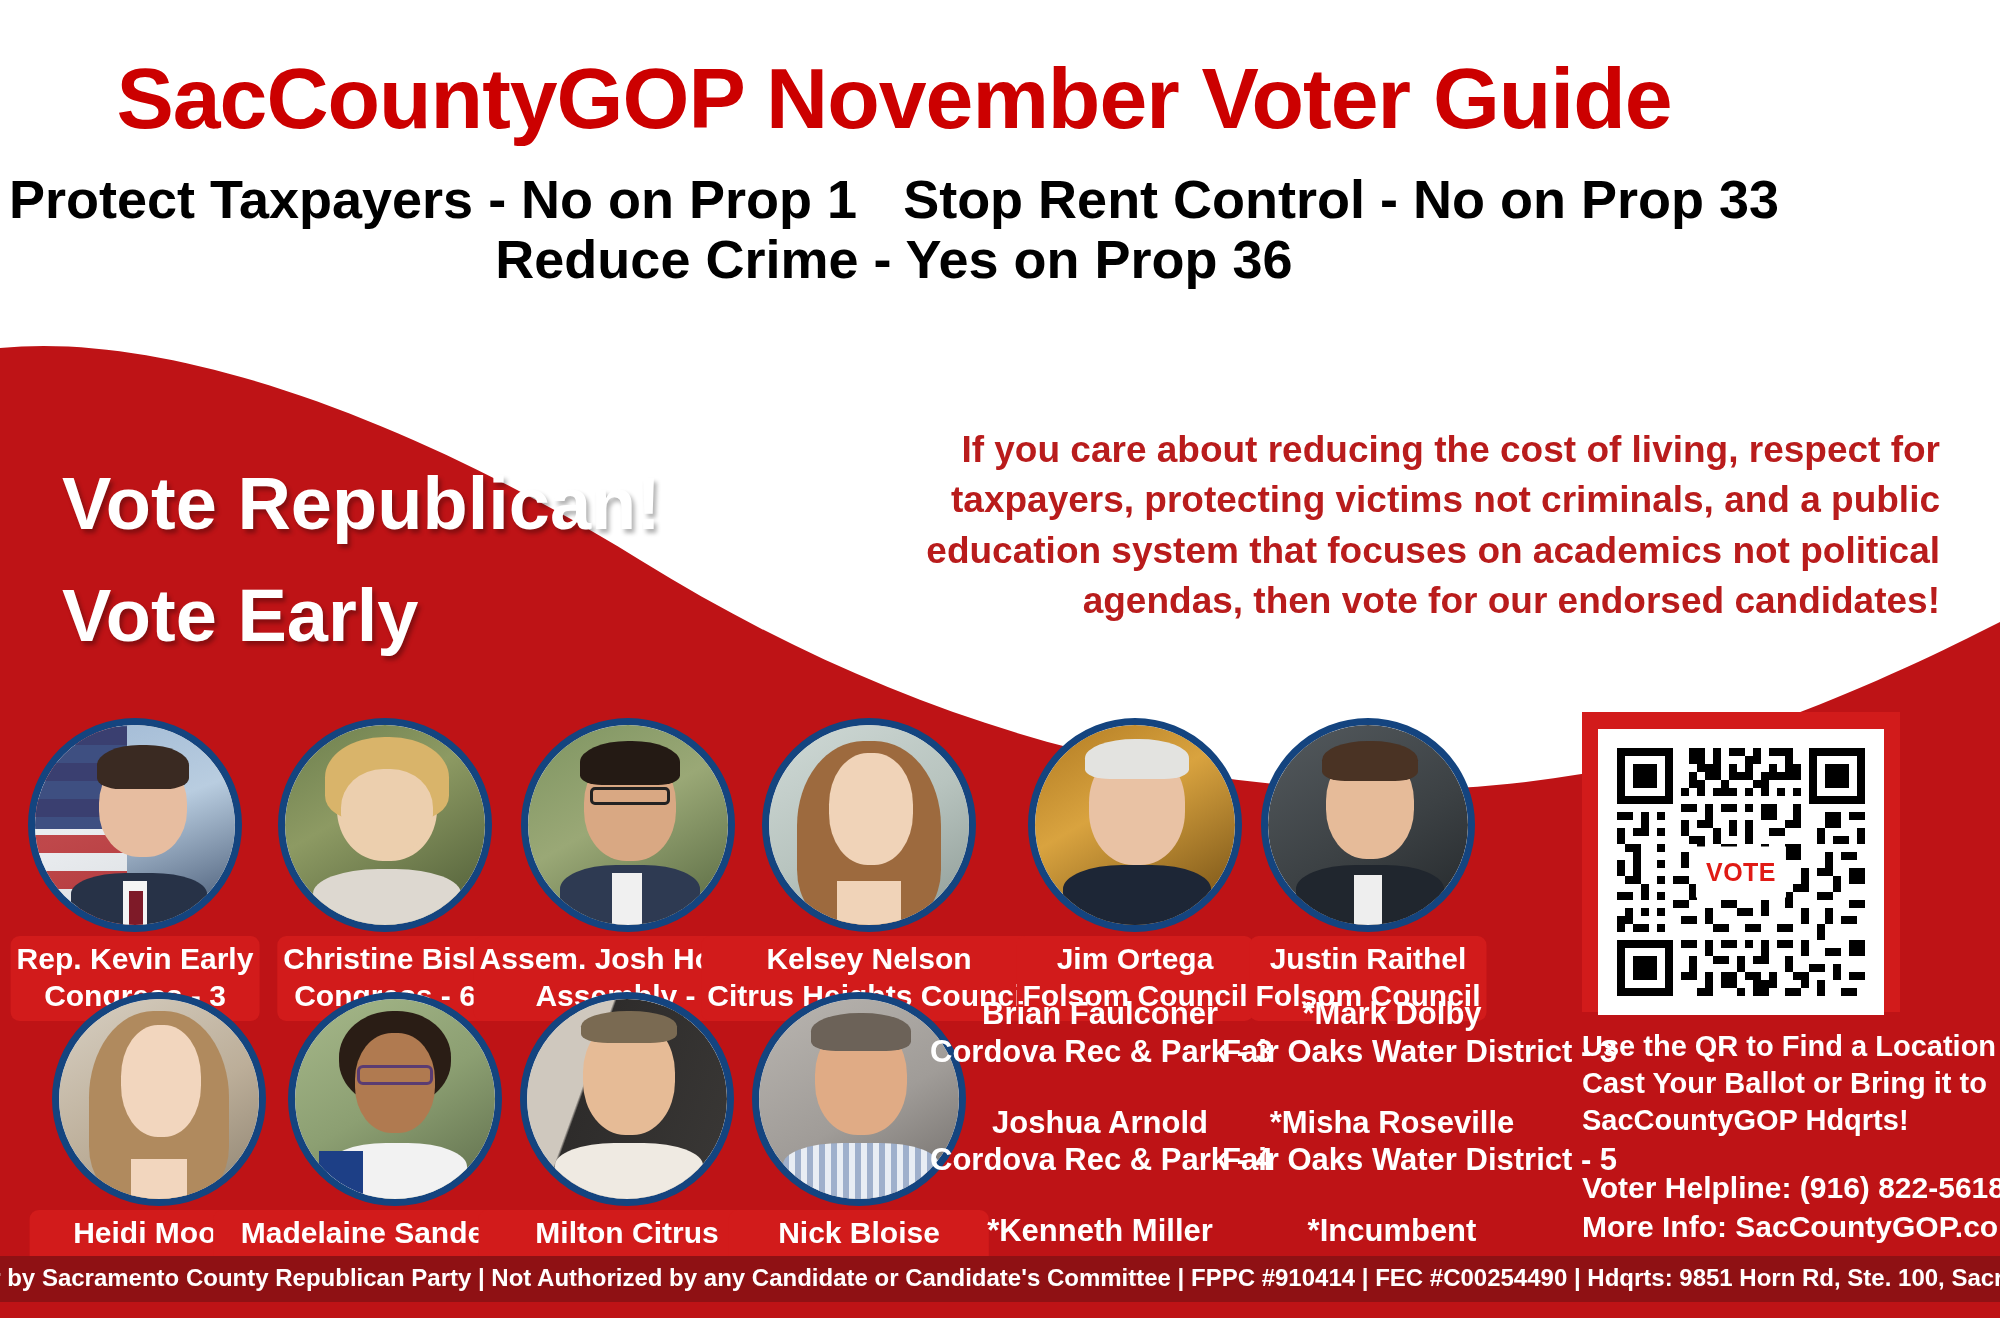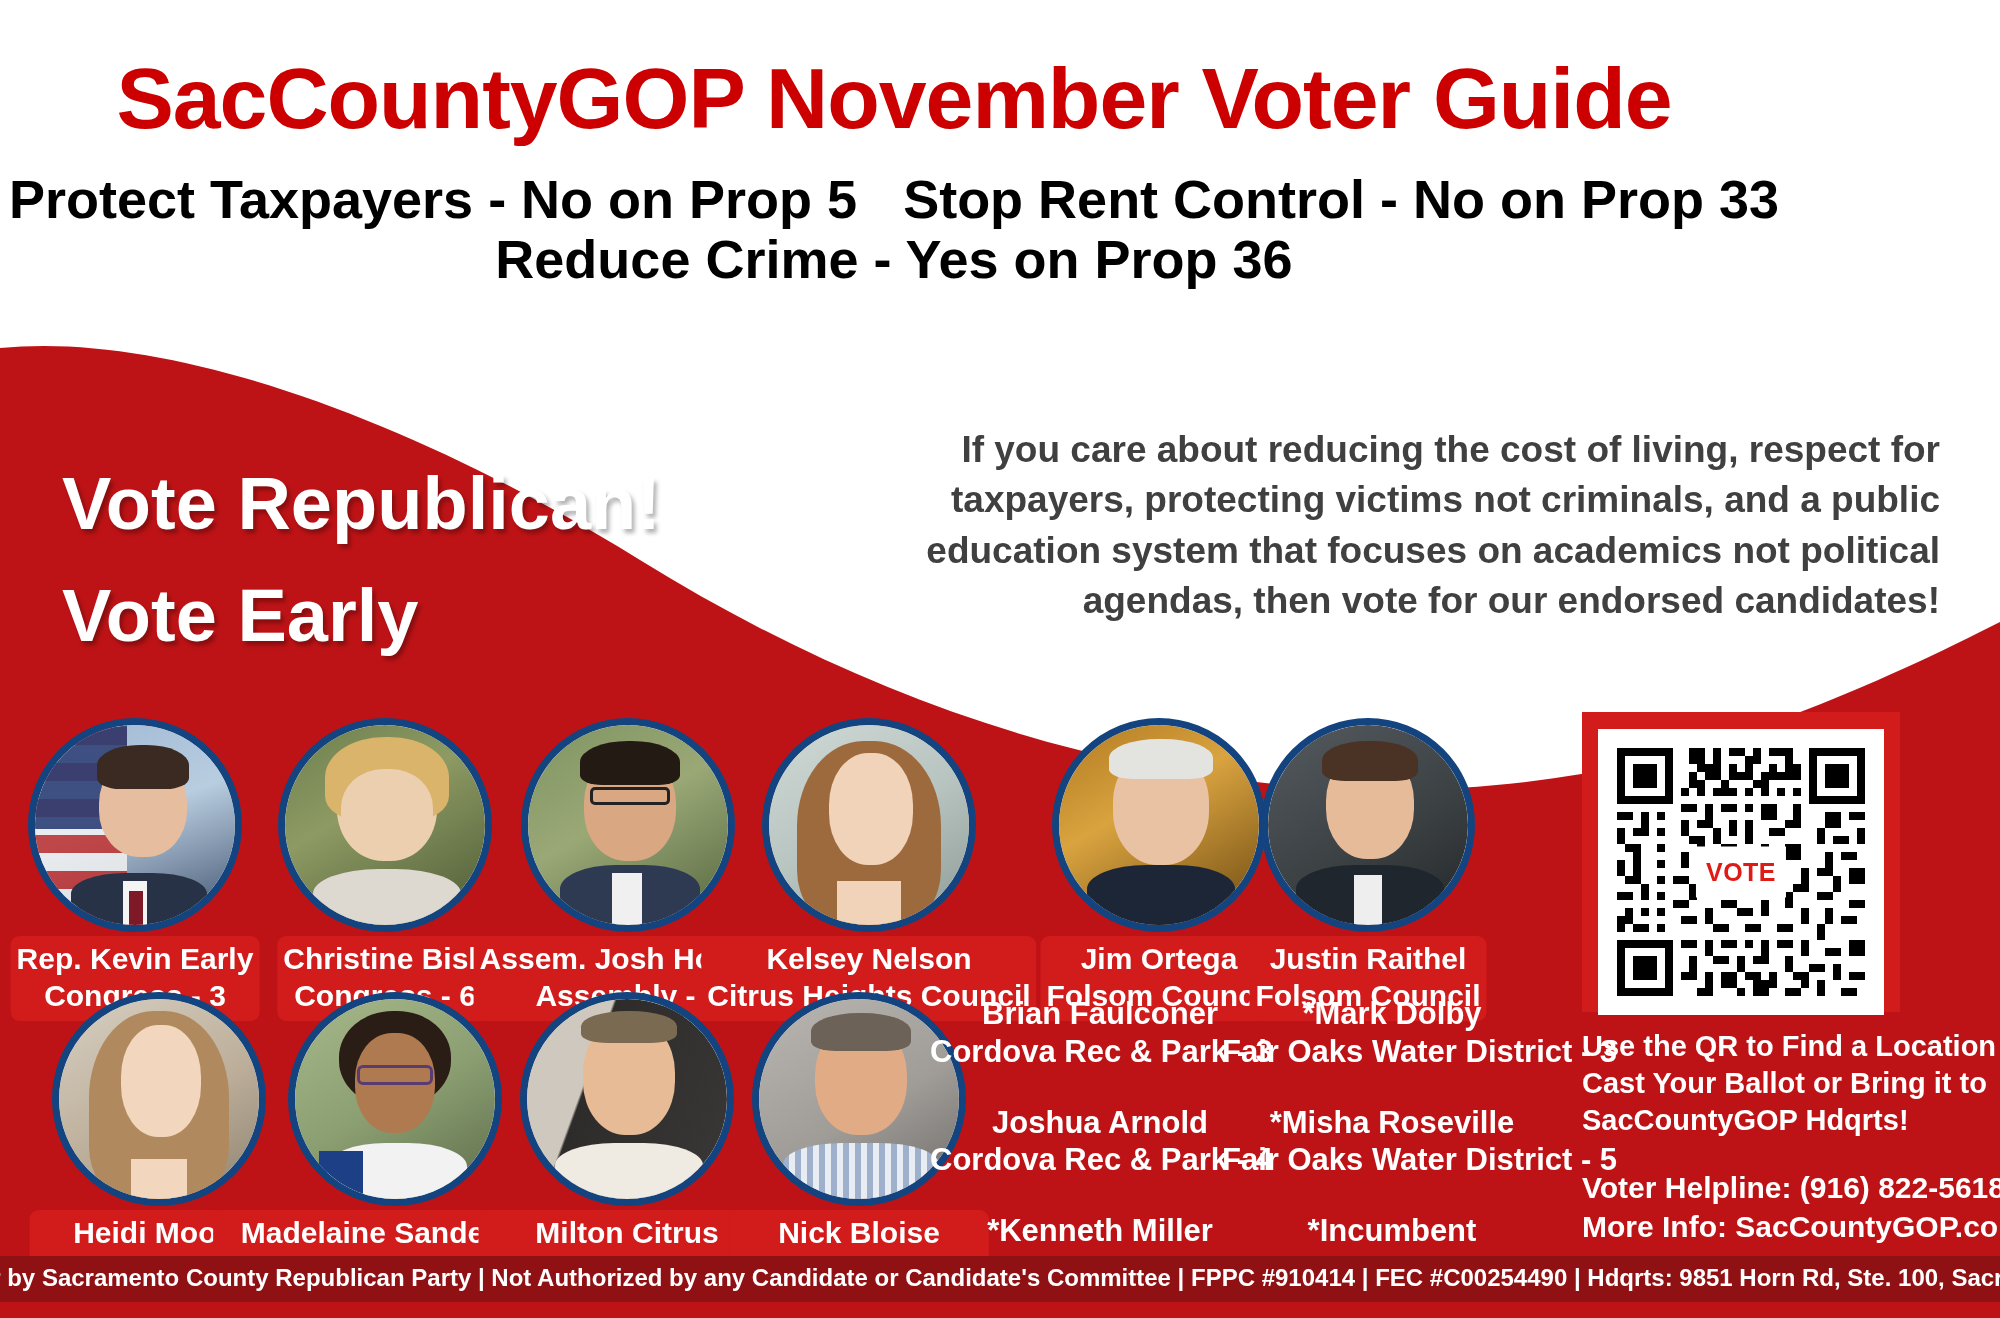--- a/index.html
+++ b/index.html
@@ -64,21 +64,21 @@
     text-shadow: 3px 4px 4px rgba(0,0,0,0.30);
     white-space: nowrap;
   }
 
   
   #blue-para {
     position: absolute;
     left: 920px; top: 425px;
     width: 1020px;
     z-index: 6;
-    color: #404040;
+    color: #b91c1c;
     font-size: 37px;
     font-weight: bold;
     line-height: 1.36;
     text-align: right;
   }
 
   
   .photo-card {
     position: absolute;
     z-index: 7;
@@ -209,21 +209,21 @@
   <svg id="swoosh" viewBox="0 0 2000 1318" preserveAspectRatio="none">
     <path d="M0,348 C180,330 430,430 640,560 C850,690 1080,775 1330,788
              C1500,797 1650,770 1790,716 C1870,686 1945,650 2000,622
              L2000,1318 L0,1318 Z" fill="#BE1316"></path>
   </svg>
 
   <div id="header">
     <div id="main-title">SacCountyGOP November Voter Guide</div>
     <div id="props-wrap">
       <div class="prop-line">
-        <span>Protect Taxpayers - No on Prop 5</span><span class="gap"></span><span>Stop Rent Control - No on Prop 33</span>
+        <span>Protect Taxpayers - No on Prop 1</span><span class="gap"></span><span>Stop Rent Control - No on Prop 33</span>
       </div>
       <div class="prop-line">Reduce Crime - Yes on Prop 36</div>
     </div>
   </div>
 
   <div id="vote-early">
     <div>Vote Republican!</div>
     <div>Vote Early</div>
   </div>
 
@@ -284,21 +284,21 @@
       <div style="position:absolute;left:14%;top:8%;width:72%;height:92%;border-radius:46% 46% 30% 30%;background:#9d6a3e;"></div>
       <div style="position:absolute;left:30%;top:14%;width:42%;height:56%;border-radius:46%;background:#f0d3b8;"></div>
       <div style="position:absolute;left:34%;bottom:0;width:32%;height:22%;background:#f0d3b8;"></div>
     </div>
     <div class="pl-name">
       <div>Kelsey Nelson</div>
       <div>Citrus Heights Council</div>
     </div>
   </div>
 
-  <div class="photo-card" style="left:1052px; top:718px;">
+  <div class="photo-card" style="left:1028px; top:718px;">
     <div class="photo-ring">
       <div class="photo-inner" style="background:linear-gradient(150deg,#b07a22 0%,#d9a33f 40%,#6d4a12 100%);"></div>
       <div style="position:absolute;left:27%;top:12%;width:48%;height:58%;border-radius:46%;background:#e9c2a4;"></div>
       <div style="position:absolute;left:25%;top:7%;width:52%;height:20%;border-radius:48% 48% 24% 24%;background:#e3e3e0;"></div>
       <div style="position:absolute;left:14%;bottom:0;width:74%;height:30%;background:#1d2636;border-radius:40% 40% 0 0;"></div>
     </div>
     <div class="pl-name">
       <div>Jim Ortega</div>
       <div>Folsom Council</div>
     </div>

